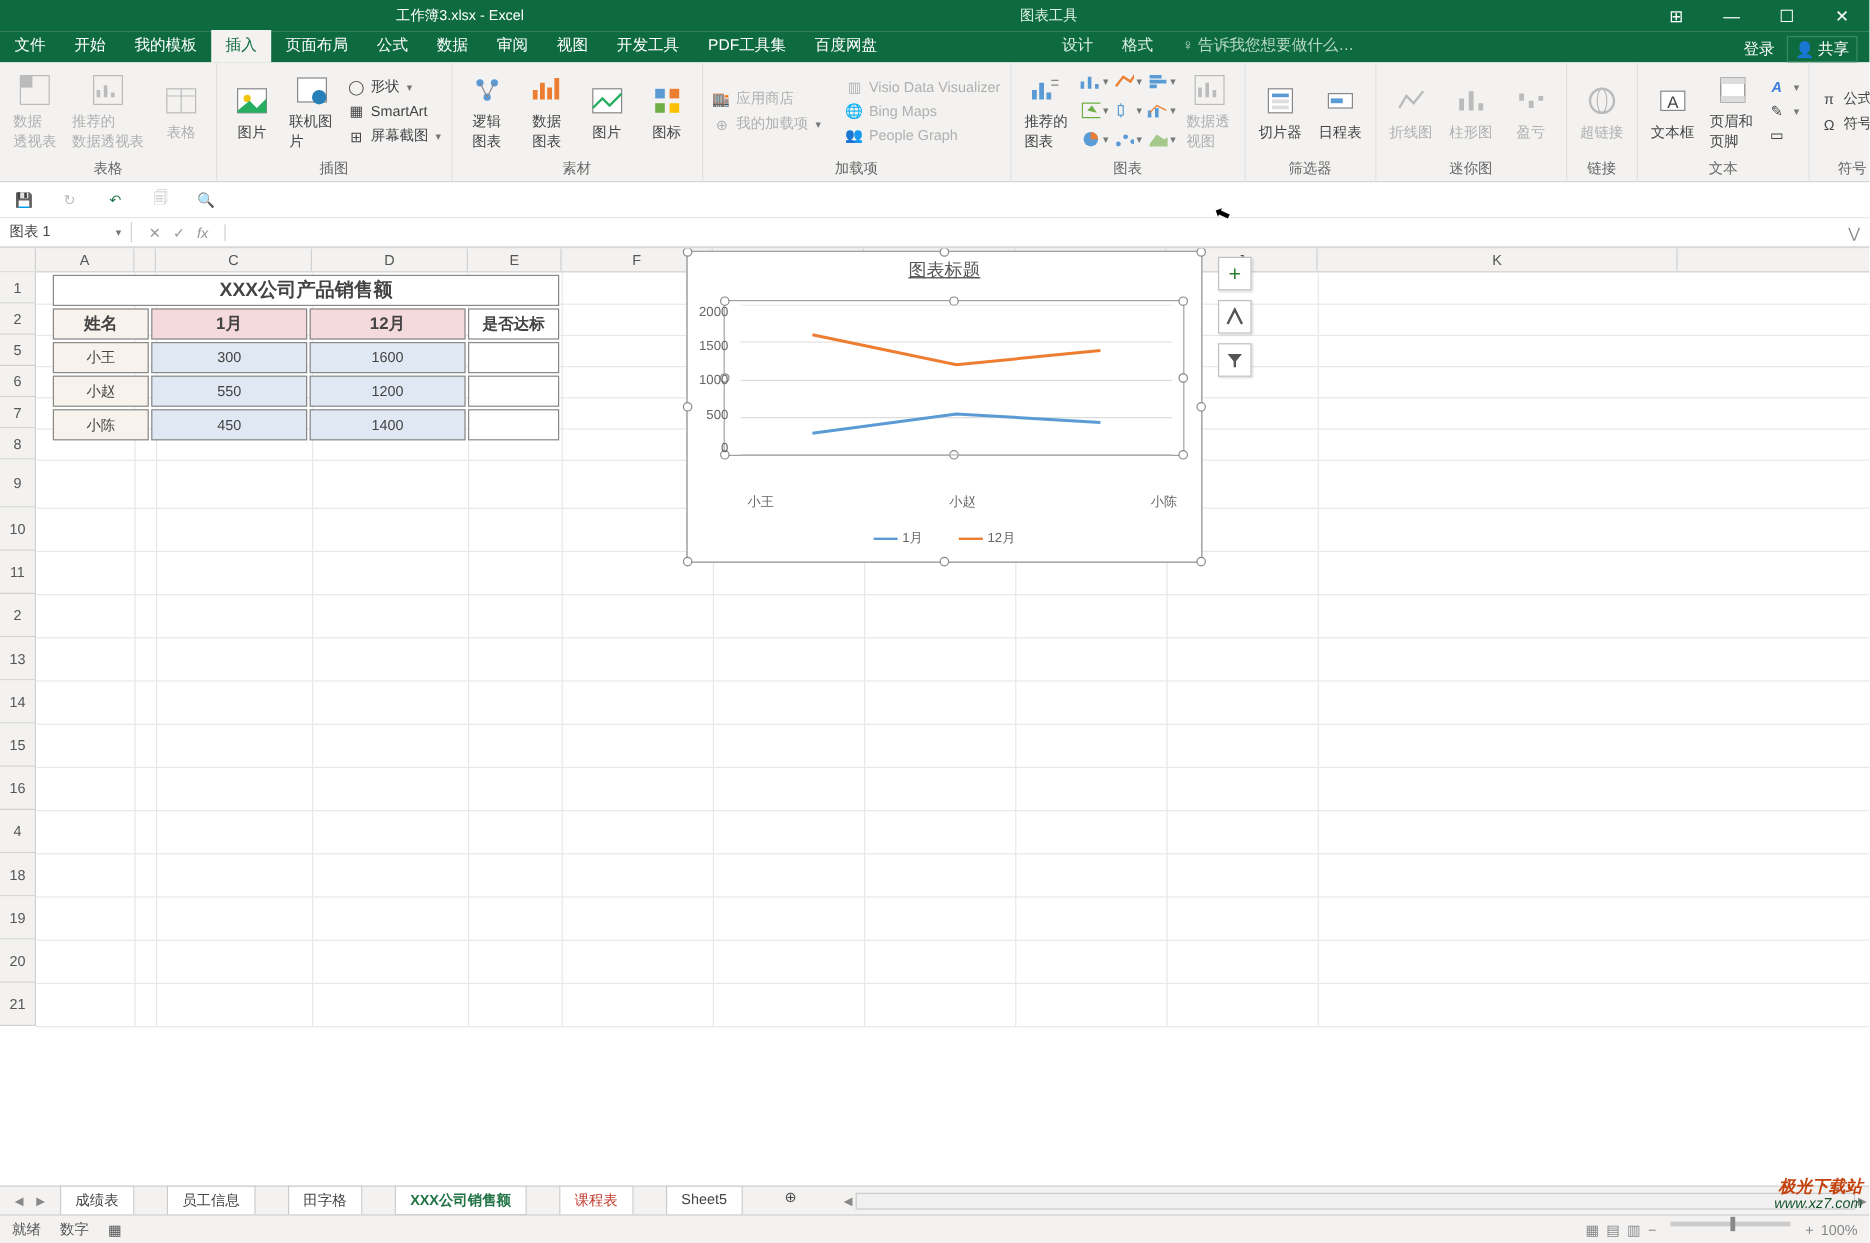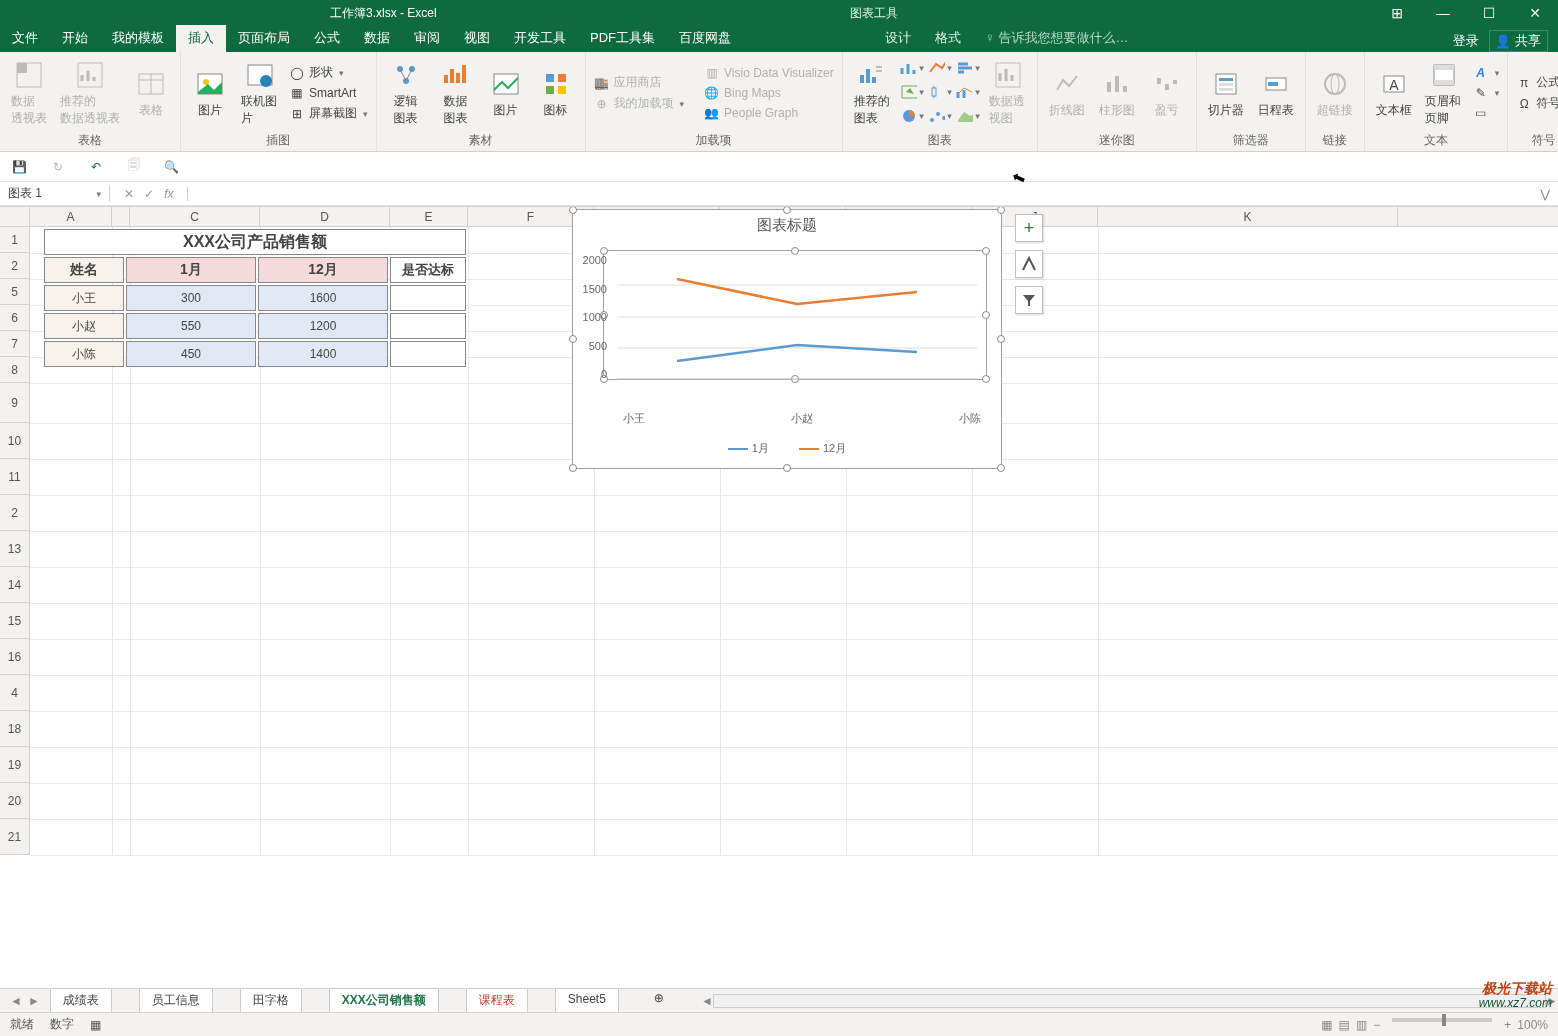--- a/index.html
+++ b/index.html
@@ -361,50 +361,20 @@
             </svg>
           </span>
           <span>数据透视图</span>
         </div>
     </div>
     <div class="group-label">图表</div>
   </div>
 
   <div class="group">
     <div class="group-body">
-      <div class="lg-btn dis">
-          <span class="ico">
-            <svg width="28" height="28">
-              <path d="M4 20 L10 10 L16 16 L24 6" stroke="#bbb" fill="none" stroke-width="2"></path>
-            </svg>
-          </span>
-          <span>折线图</span>
-        </div>
-      <div class="lg-btn dis">
-          <span class="ico">
-            <svg width="28" height="28">
-              <path d="M6 22 L6 12 M14 22 L14 6 M22 22 L22 16" stroke="#bbb" stroke-width="4"></path>
-            </svg>
-          </span>
-          <span>柱形图</span>
-        </div>
-      <div class="lg-btn dis">
-          <span class="ico">
-            <svg width="28" height="28">
-              <path d="M6 14 L6 8 M14 14 L14 20 M22 14 L22 10" stroke="#bbb" stroke-width="4"></path>
-            </svg>
-          </span>
-          <span>盈亏</span>
-        </div>
-    </div>
-    <div class="group-label">迷你图</div>
-  </div>
-
-  <div class="group">
-    <div class="group-body">
       <div class="lg-btn">
           <span class="ico">
             <svg width="28" height="28">
               <rect x="4" y="4" width="20" height="20" fill="#fff" stroke="#888"></rect>
               <rect x="7" y="8" width="14" height="3" fill="#5b9bd5"></rect>
               <rect x="7" y="13" width="14" height="3" fill="#ddd"></rect>
               <rect x="7" y="18" width="14" height="3" fill="#ddd"></rect>
             </svg>
           </span>
           <span>切片器</span>
@@ -413,20 +383,50 @@
           <span class="ico">
             <svg width="28" height="28">
               <rect x="4" y="8" width="20" height="12" fill="#fff" stroke="#888"></rect>
               <rect x="6" y="12" width="10" height="4" fill="#5b9bd5"></rect>
             </svg>
           </span>
           <span>日程表</span>
         </div>
     </div>
     <div class="group-label">筛选器</div>
+  </div>
+
+  <div class="group">
+    <div class="group-body">
+      <div class="lg-btn dis">
+          <span class="ico">
+            <svg width="28" height="28">
+              <path d="M4 20 L10 10 L16 16 L24 6" stroke="#bbb" fill="none" stroke-width="2"></path>
+            </svg>
+          </span>
+          <span>折线图</span>
+        </div>
+      <div class="lg-btn dis">
+          <span class="ico">
+            <svg width="28" height="28">
+              <path d="M6 22 L6 12 M14 22 L14 6 M22 22 L22 16" stroke="#bbb" stroke-width="4"></path>
+            </svg>
+          </span>
+          <span>柱形图</span>
+        </div>
+      <div class="lg-btn dis">
+          <span class="ico">
+            <svg width="28" height="28">
+              <path d="M6 14 L6 8 M14 14 L14 20 M22 14 L22 10" stroke="#bbb" stroke-width="4"></path>
+            </svg>
+          </span>
+          <span>盈亏</span>
+        </div>
+    </div>
+    <div class="group-label">迷你图</div>
   </div>
 
   <div class="group">
     <div class="group-body">
       <div class="lg-btn dis">
           <span class="ico">
             <svg width="28" height="28">
               <circle cx="14" cy="14" r="10" fill="none" stroke="#bbb" stroke-width="2"></circle>
               <ellipse cx="14" cy="14" rx="4" ry="10" fill="none" stroke="#bbb"></ellipse>
             </svg>
@@ -607,21 +607,21 @@
         </tr>
         <tr>
           <td class="hdrA" style="font-weight:normal;font-size:12px">小陈</td>
           <td class="cellC">450</td>
           <td class="cellC">1400</td>
           <td class="cellE"></td>
         </tr>
       </tbody>
         </table>
 
-      <div class="chartobj" style="top:-18px;left:542px;">
+      <div class="chartobj" style="top:-18px;left:542px;text-decoration:underline;">
         <div class="sel-border">
           <div class="handle" style="left:-4px;top:-4px"></div>
             <div class="handle" style="left:50%;top:-4px;margin-left:-4px"></div>
             <div class="handle" style="right:-4px;top:-4px"></div>
           <div class="handle" style="left:-4px;top:50%;margin-top:-4px"></div>
             <div class="handle" style="right:-4px;top:50%;margin-top:-4px"></div>
           <div class="handle" style="left:-4px;bottom:-4px"></div>
             <div class="handle" style="left:50%;bottom:-4px;margin-left:-4px"></div>
             <div class="handle" style="right:-4px;bottom:-4px"></div>
         </div>

